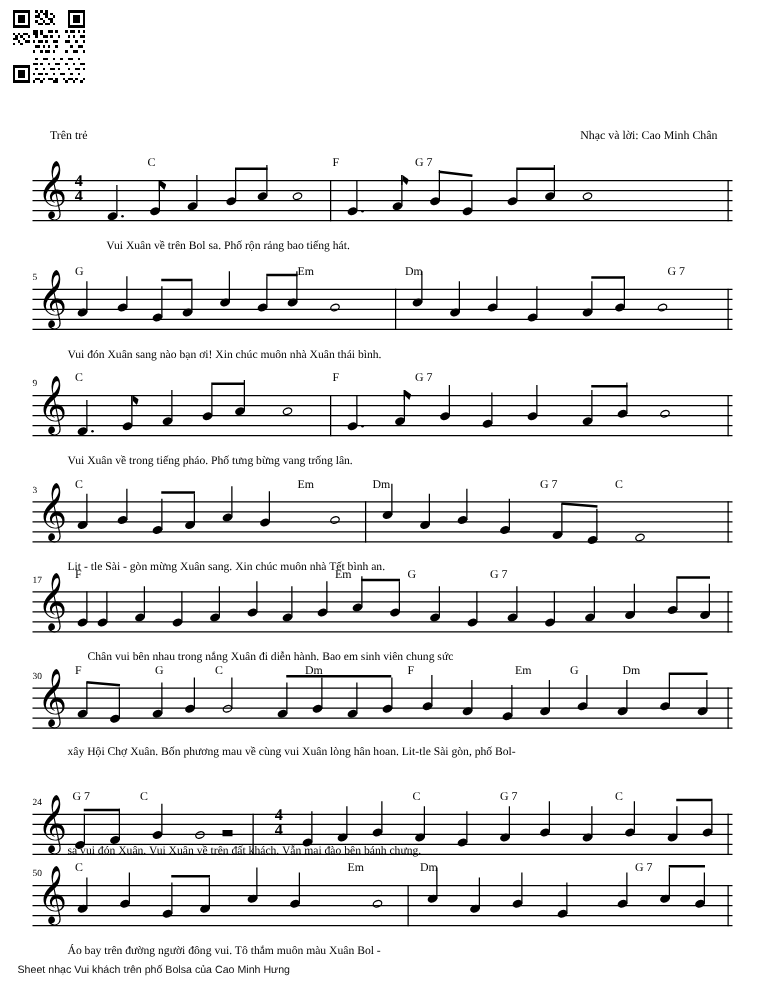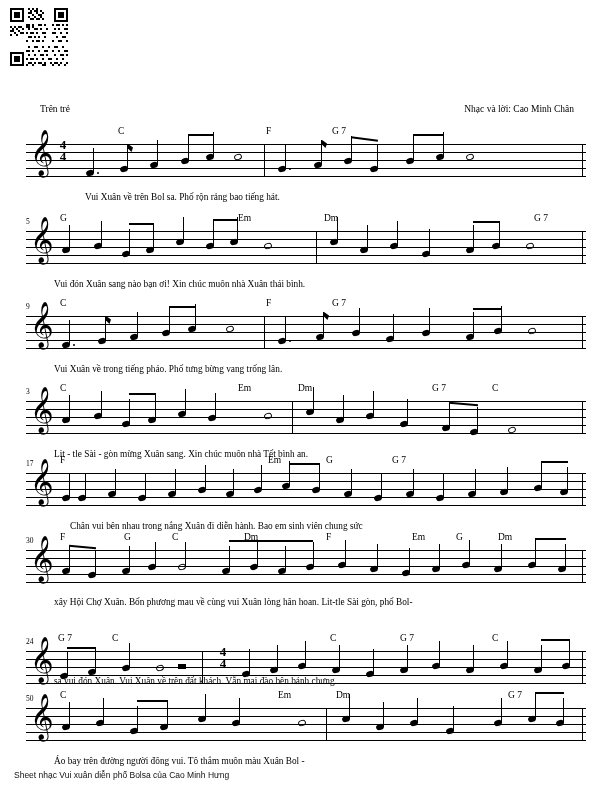--- a/index.html
+++ b/index.html
@@ -989,14 +989,14 @@
       </div>
     <div class="note" style="left:530px; top:30px;">
         <div class="head"></div>
         <div class="stem up"></div>
       </div>
     <div class="beam" style="left:509px; top:2px; width:29px;"></div>
     <div class="barline" style="left:556px;"></div>
   </div>
   <div class="lyricline" style="top:756px; left:54px;">Áo bay      trên đường    người đông vui.          Tô thắm     muôn màu     Xuân Bol -</div>
 
-  <div class="footer">Sheet nhạc Vui xuân diễn phố Bolsa của Cao Minh Hưng</div>
+  <div class="footer">Sheet nhạc Vui khách trên phố Bolsa của Cao Minh Hưng</div>
 </div>
 
 </body></html>

